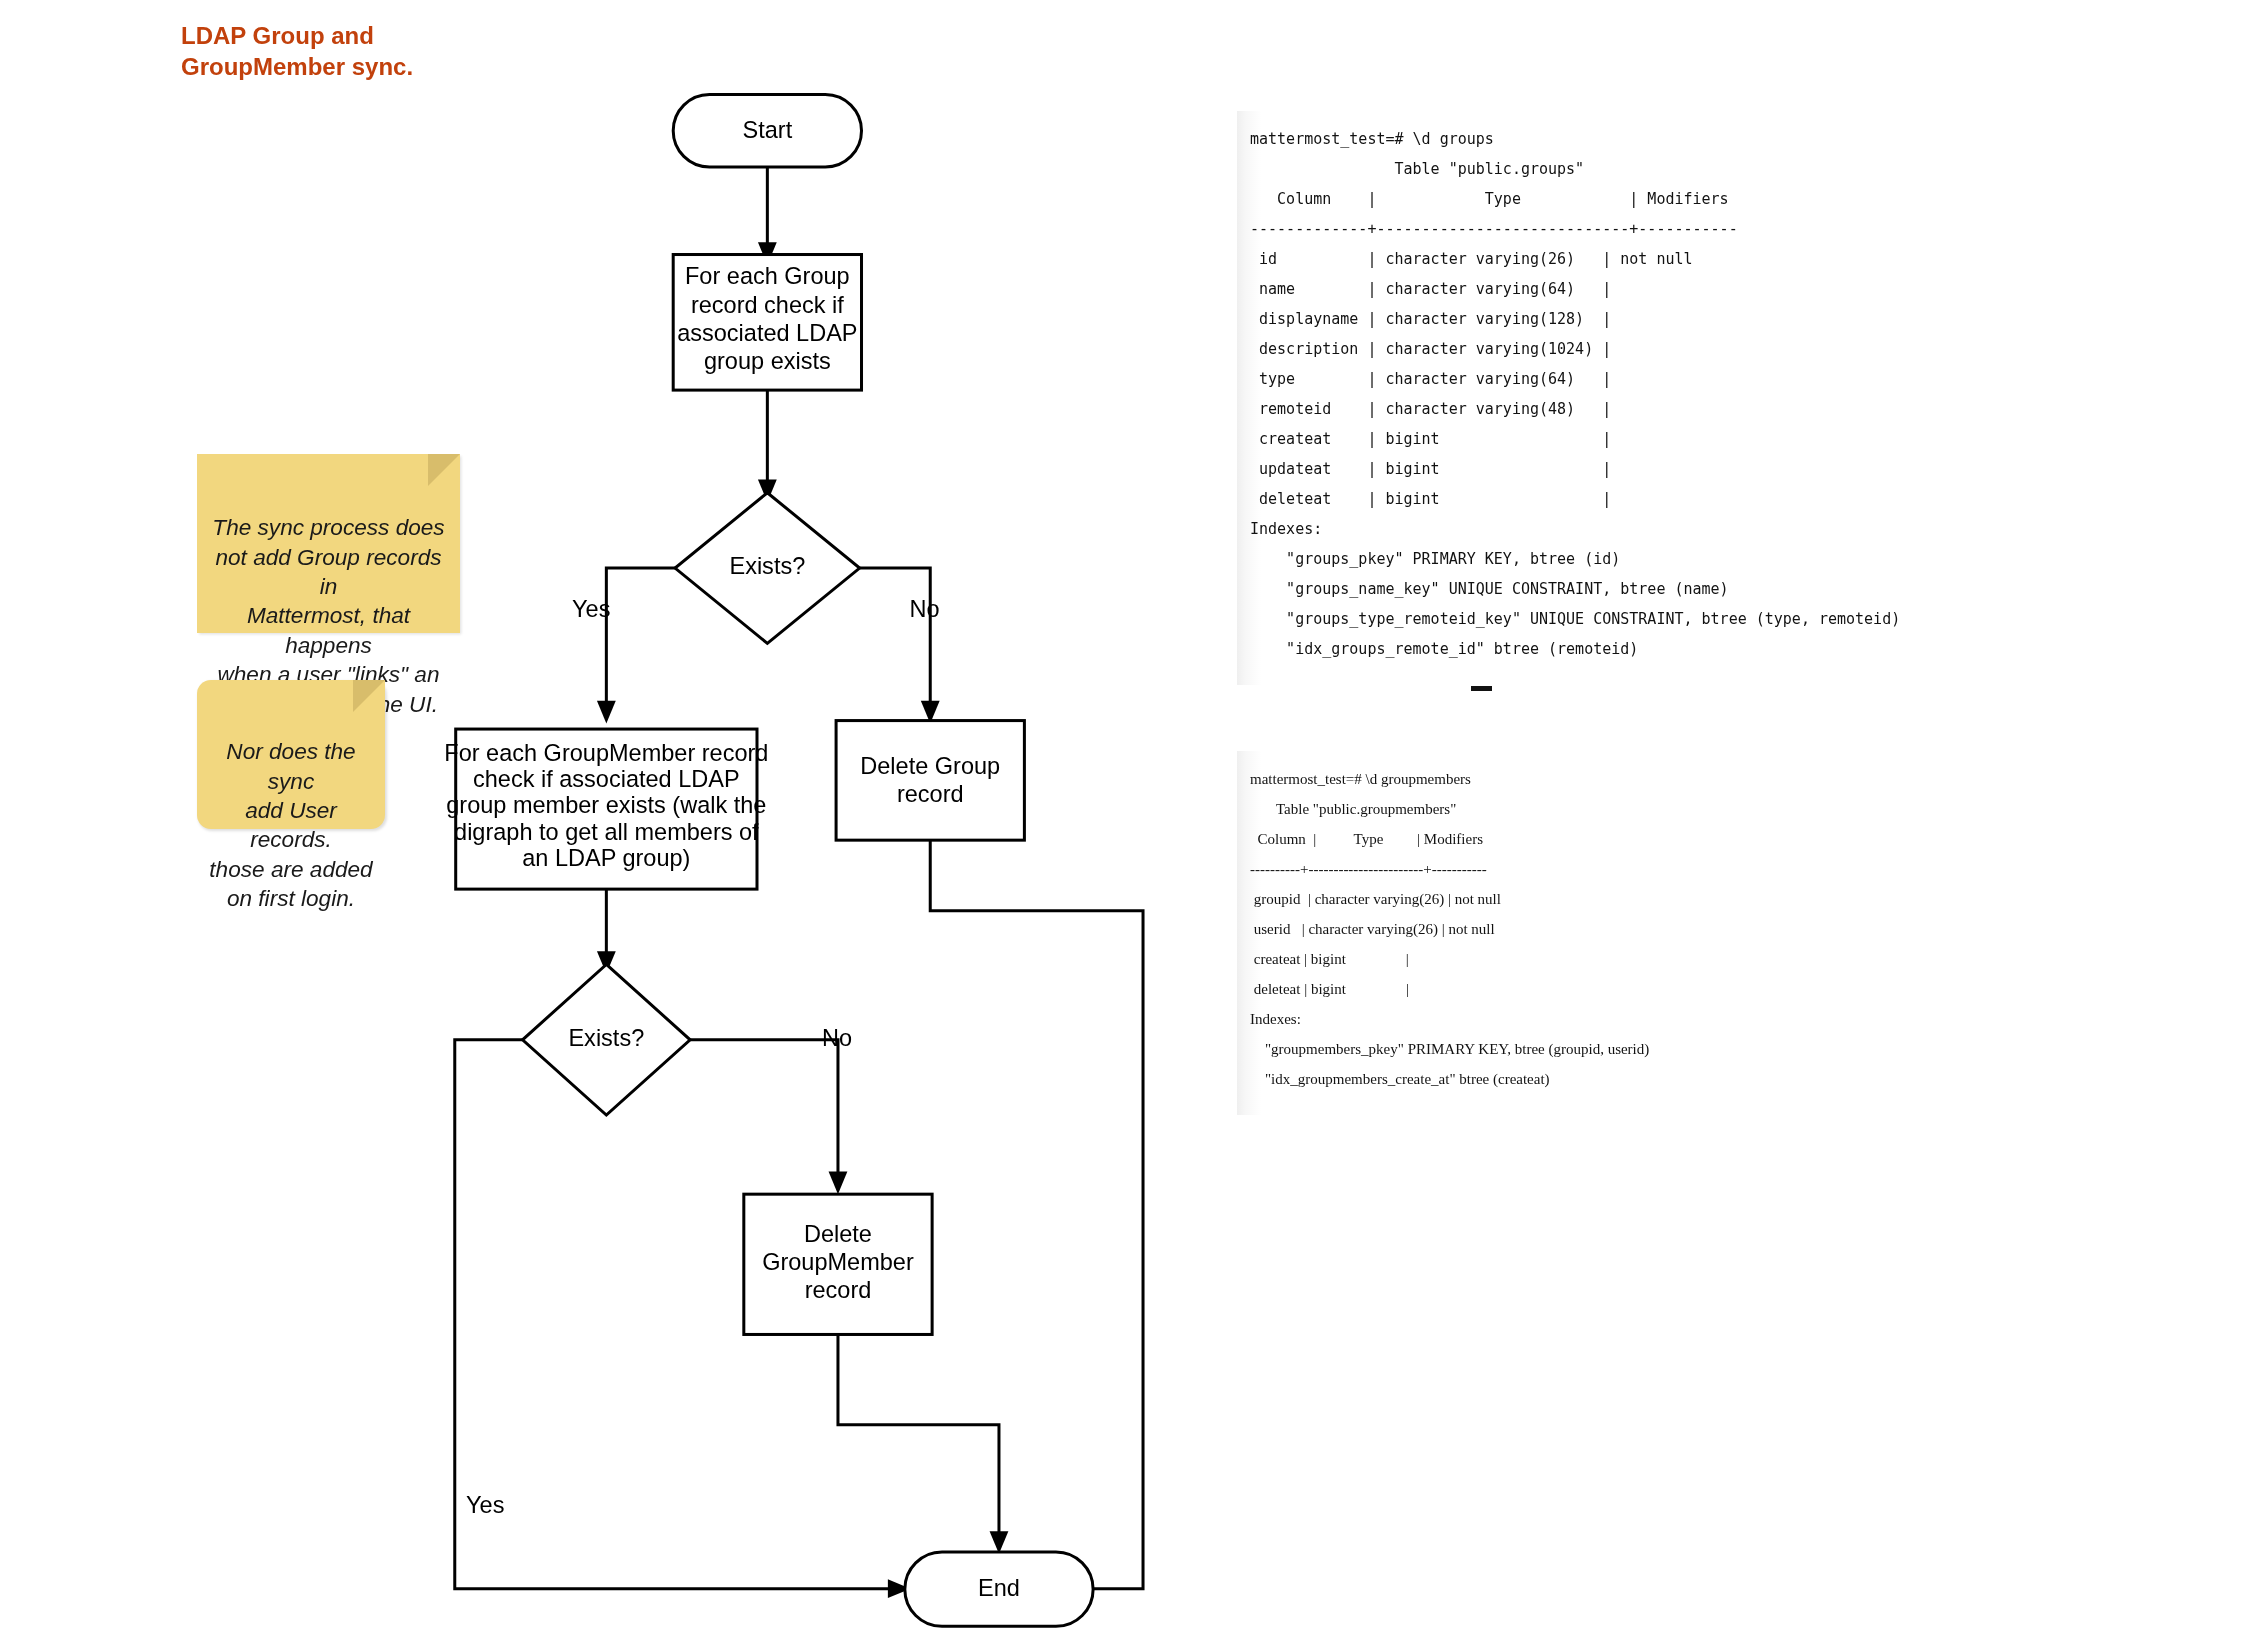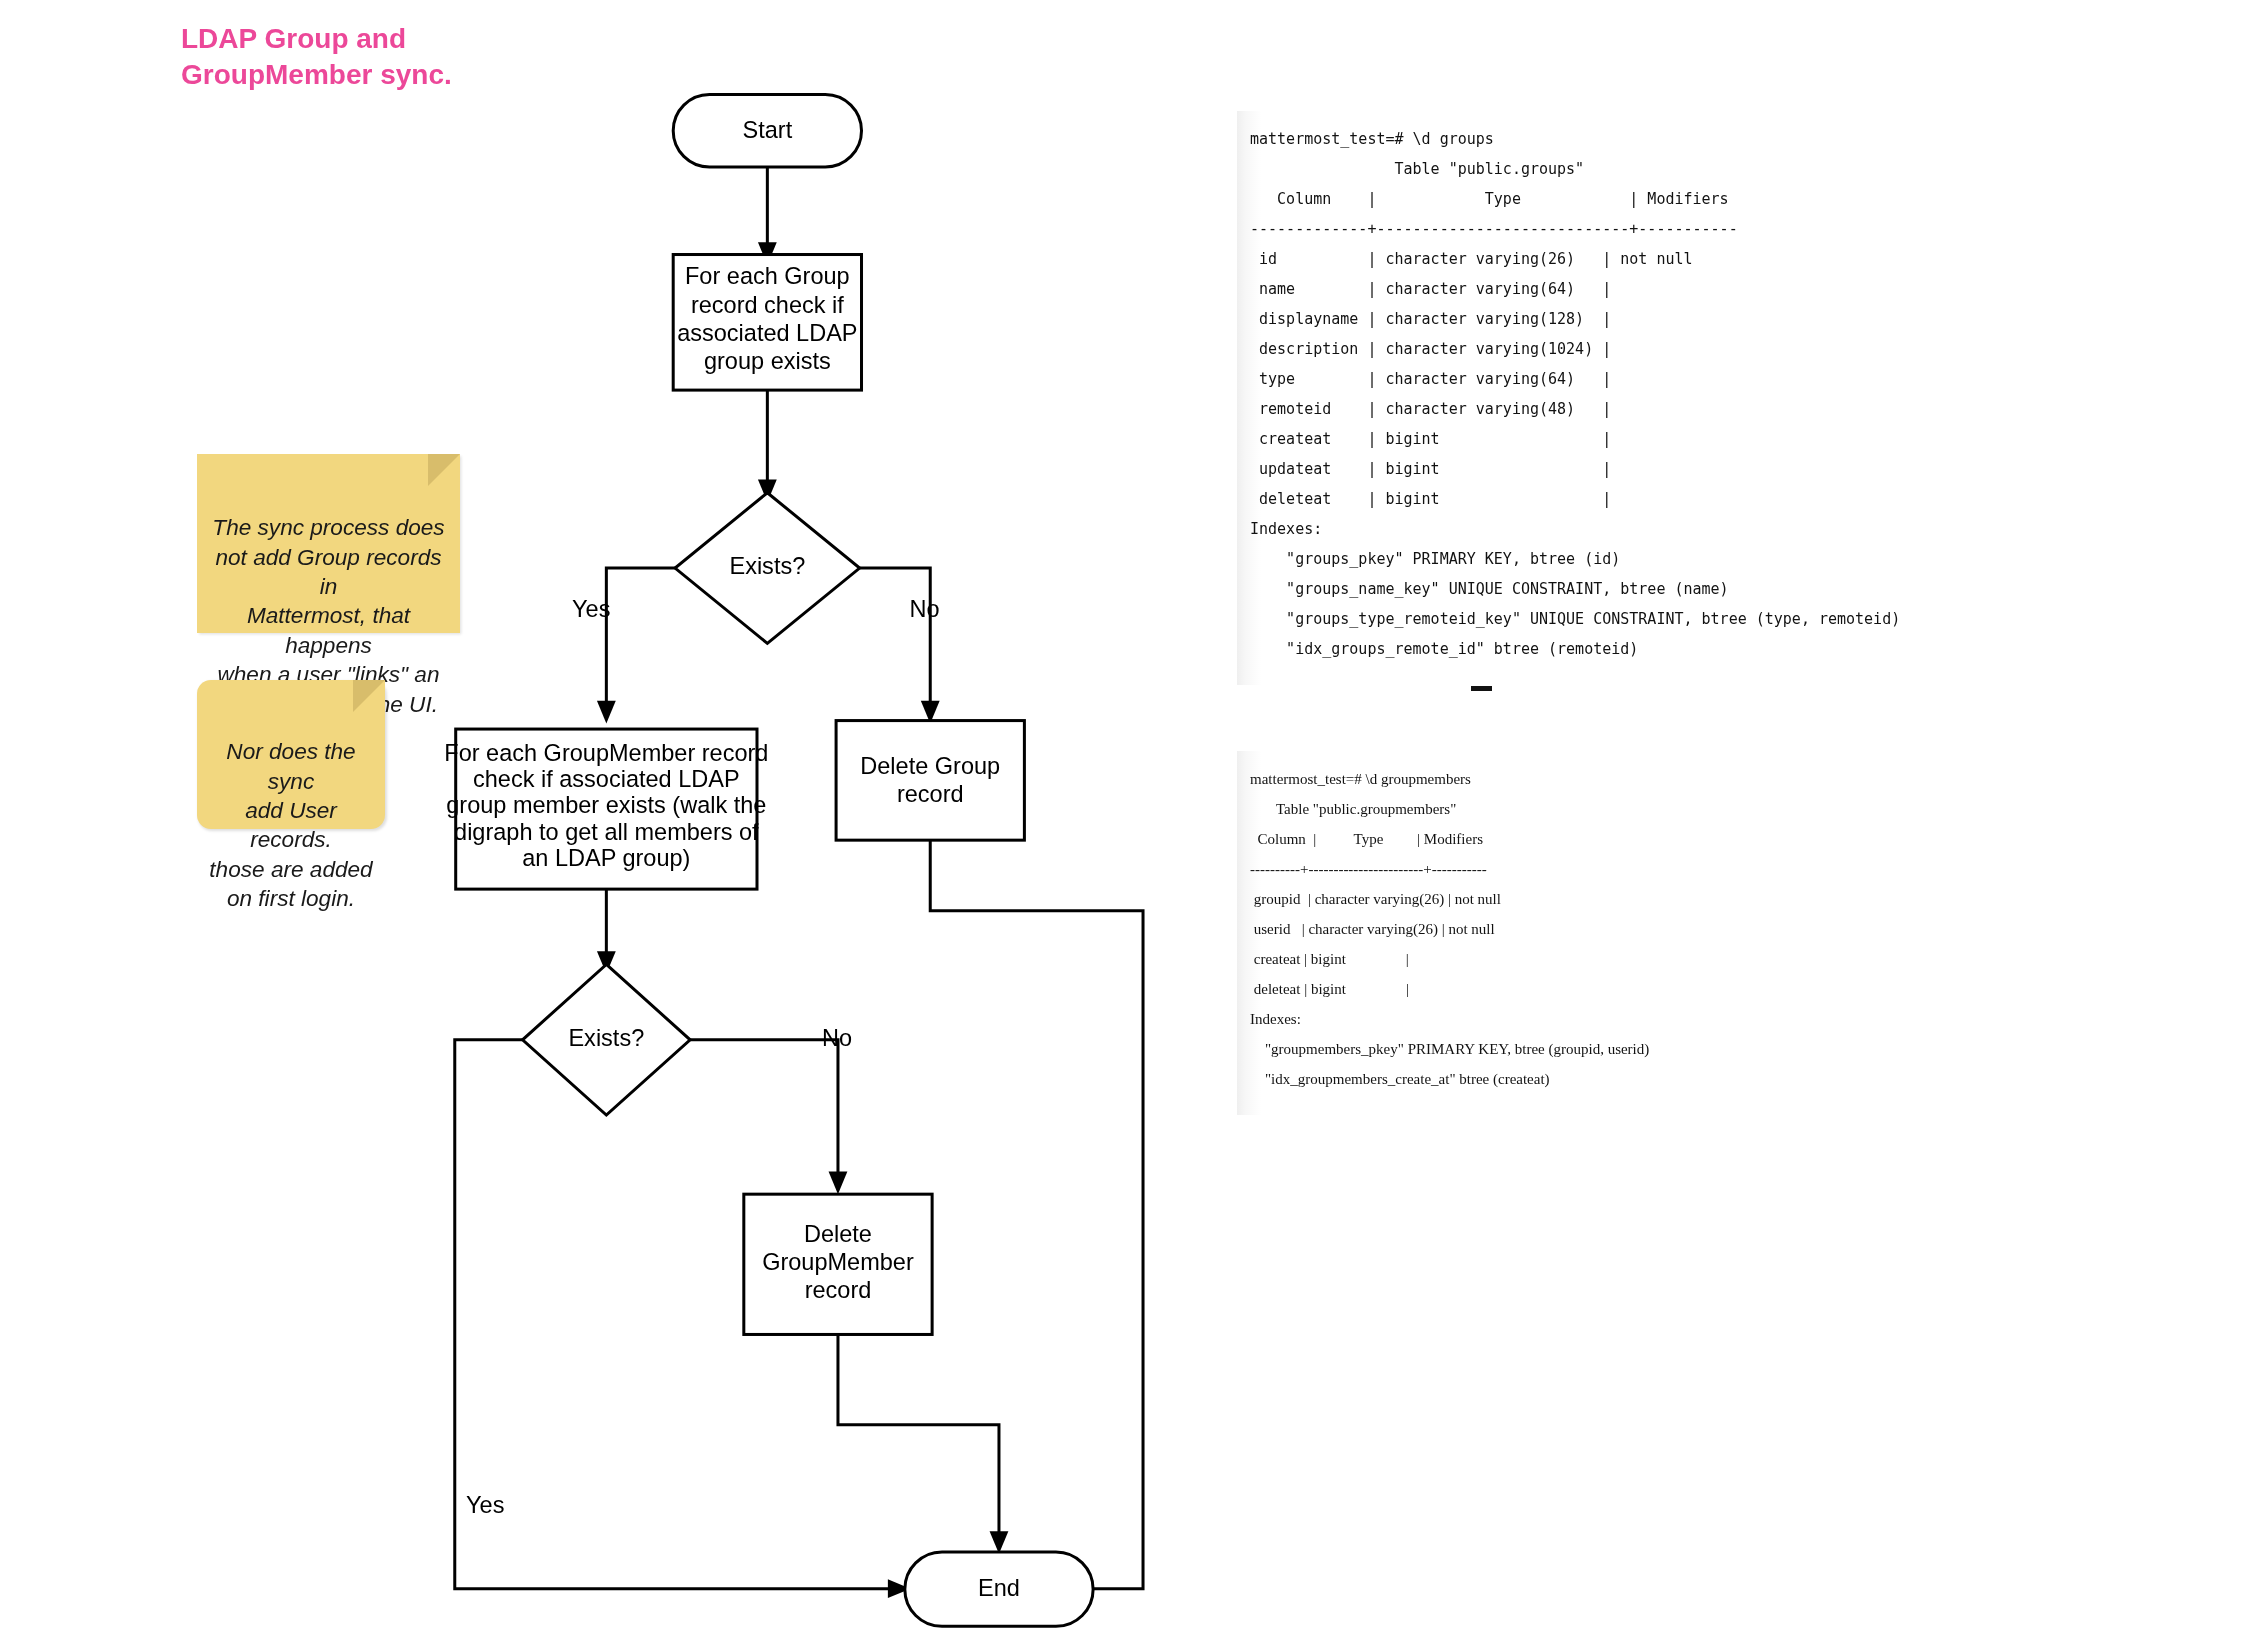--- a/index.html
+++ b/index.html
@@ -15,24 +15,24 @@
     font-family: "Liberation Sans", sans-serif;
     color: #000000;
   }
 
   
   #diagram-title {
     position: absolute;
     left: 181px;
     top: 21px;
     width: 320px;
-    font-size: 28px;
+    font-size: 24px;
     font-weight: bold;
     line-height: 1.28;
-    color: #ec4899;
+    color: #c2410c;
     white-space: pre-line;
   }
 
   
   #flow-svg {
     position: absolute;
     left: 0;
     top: 0;
     width: 1224px;
     height: 1637px;

